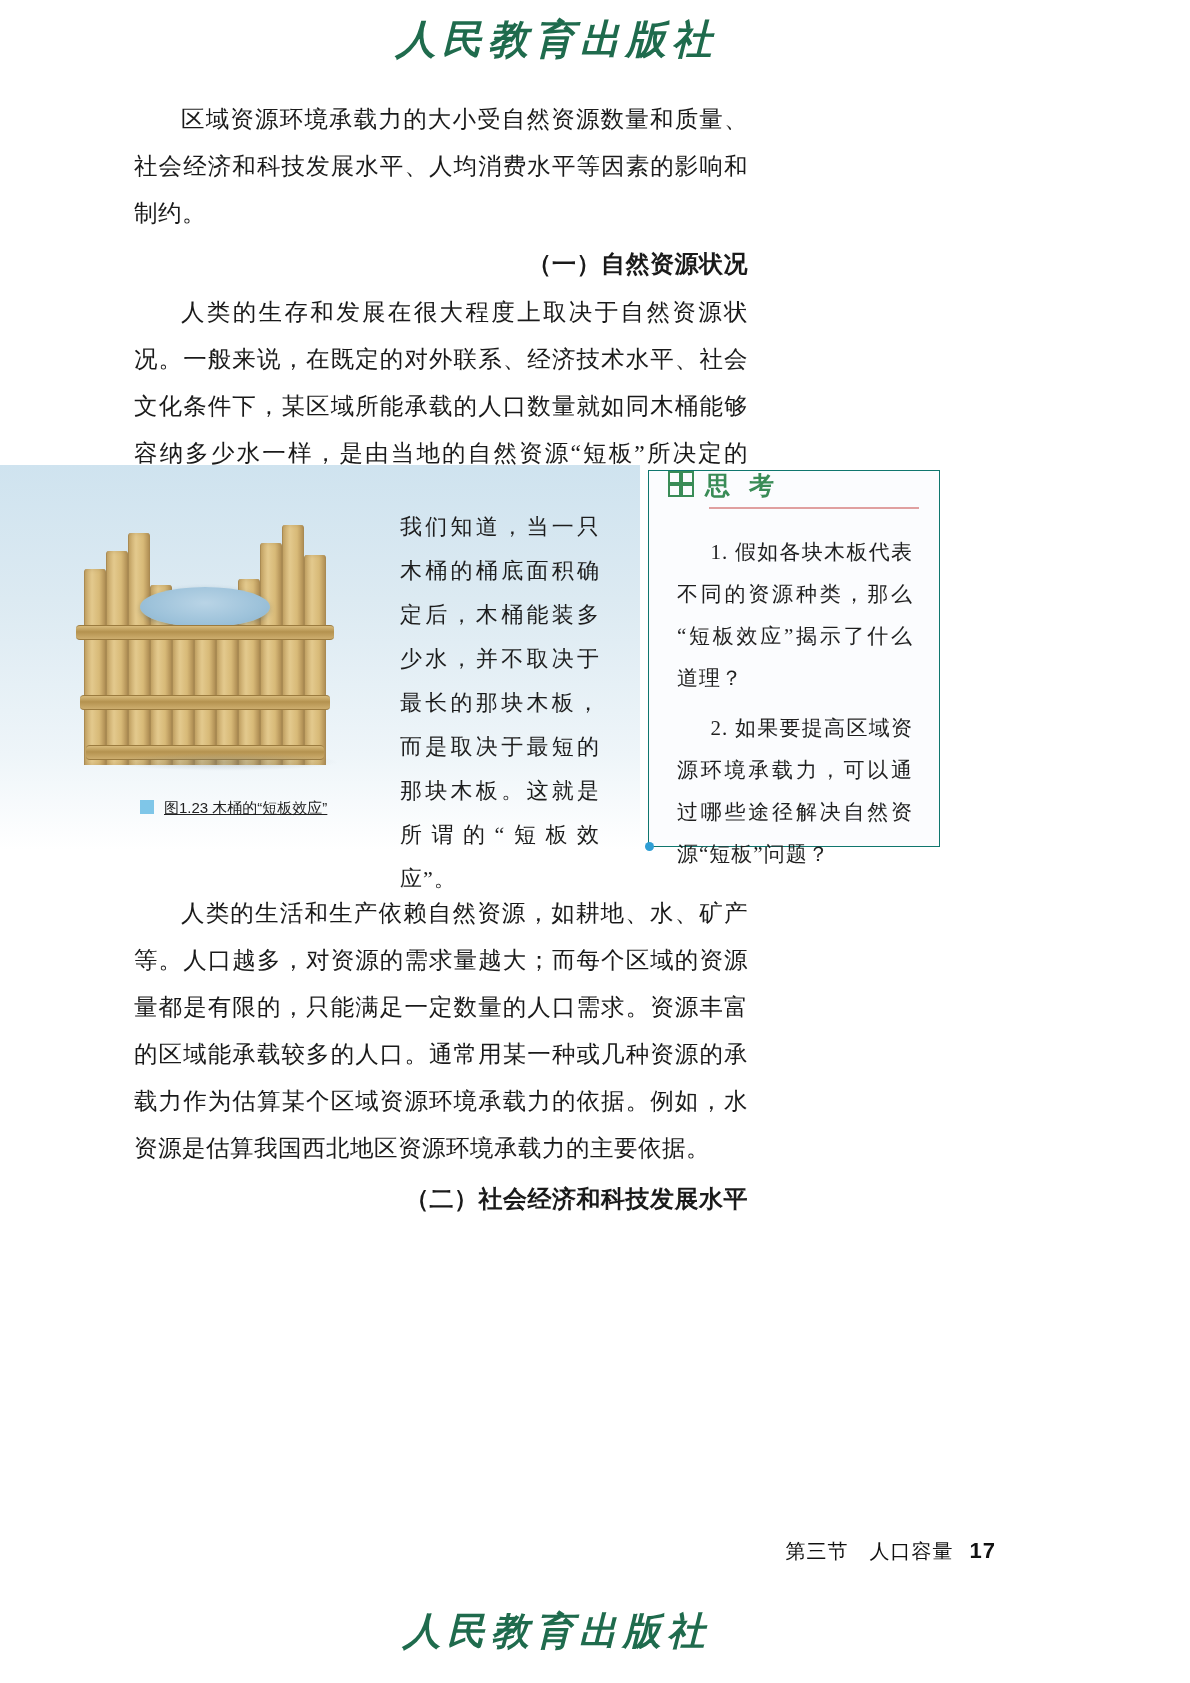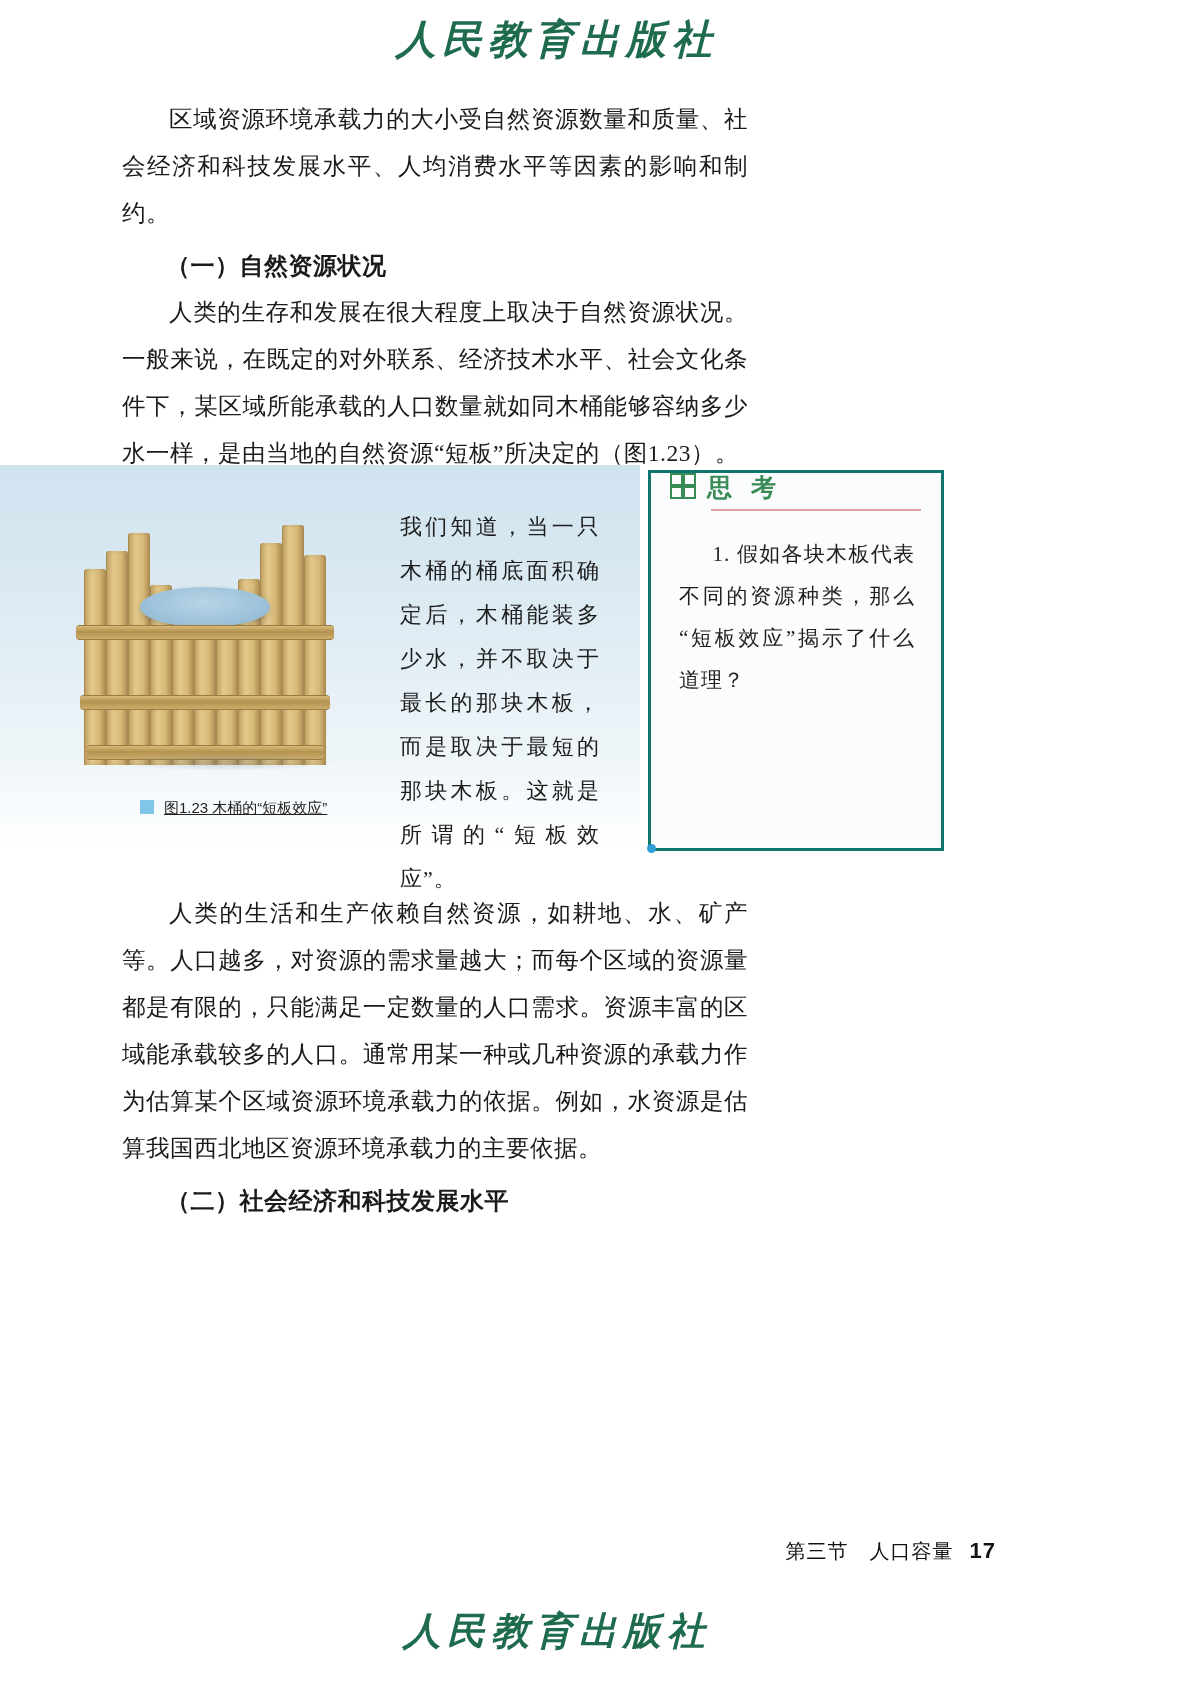--- a/index.html
+++ b/index.html
@@ -33,36 +33,37 @@
   .logo-bottom{bottom:26px;font-size:38px;}
 
   
   .content{
     position:absolute;
     left:118px;
     top:96px;
     width:630px;
   }
   p.body{
-    margin:0 0 2px 4px;
+    margin:0 0 2px 16px;
     font-size:23.5px;
     line-height:47px;
     text-align:justify;
     text-indent:2em;
     letter-spacing:0.5px;
     font-family:"Liberation Serif","DejaVu Serif",serif;
   }
   h3.sub{
     margin:6px 0 0 0;
     font-size:24px;
     line-height:46px;
     font-weight:bold;
     text-indent:2em;
-    font-family:Liberation Serif, serif;
+    font-family:Liberation Mono, monospace;
     letter-spacing:0.5px;
+    text-align:right;
   }
 
   
   .figure-wrap{
     position:absolute;
     left:0px;
     top:465px;
     width:640px;
     height:385px;
     background:linear-gradient(180deg,#cfe3ef 0%,#dceaf2 35%,#eef5f9 75%,#ffffff 100%);
@@ -143,21 +144,21 @@
     letter-spacing:1px;
   }
 
   
   .think-box{
     position:absolute;
     left:648px;
     top:470px;
     width:290px;
     height:375px;
-    border:3px solid #0f766e;
+    border:1px solid #0f766e;
     background:#fbfcfe;
   }
   .think-head{
     position:absolute;
     left:18px;top:-2px;
     display:flex;
     align-items:center;
     gap:10px;
   }
   .think-title{
@@ -270,20 +271,21 @@
           <rect x="15" y="2" width="11" height="11" fill="none" stroke="#3a8c57" stroke-width="2"></rect>
           <rect x="2" y="15" width="11" height="11" fill="none" stroke="#3a8c57" stroke-width="2"></rect>
           <rect x="15" y="15" width="11" height="11" fill="none" stroke="#3a8c57" stroke-width="2"></rect>
         </svg>
       </span>
       <span class="think-title">思 考</span>
     </div>
     <div class="think-underline"></div>
     <div class="think-body">
       <p>1. 假如各块木板代表不同的资源种类，那么“短板效应”揭示了什么道理？</p>
+      <p>2. 如果要提高区域资源环境承载力，可以通过哪些途径解决自然资源“短板”问题？</p>
     </div>
     <div class="dot-bottom"></div>
   </div>
 
   <div class="content2">
     <p class="body">人类的生活和生产依赖自然资源，如耕地、水、矿产等。人口越多，对资源的需求量越大；而每个区域的资源量都是有限的，只能满足一定数量的人口需求。资源丰富的区域能承载较多的人口。通常用某一种或几种资源的承载力作为估算某个区域资源环境承载力的依据。例如，水资源是估算我国西北地区资源环境承载力的主要依据。</p>
     <h3 class="sub">（二）社会经济和科技发展水平</h3>
   </div>
 
   <div class="footer">

